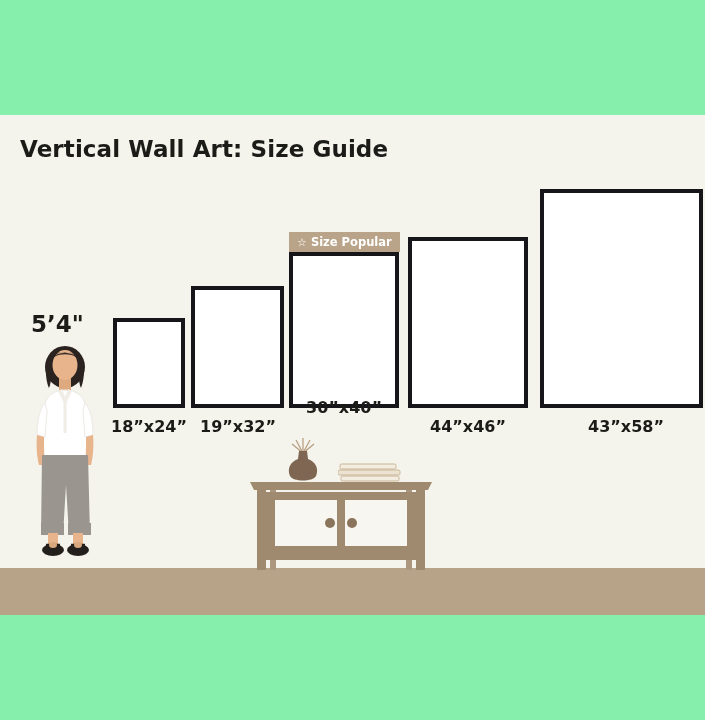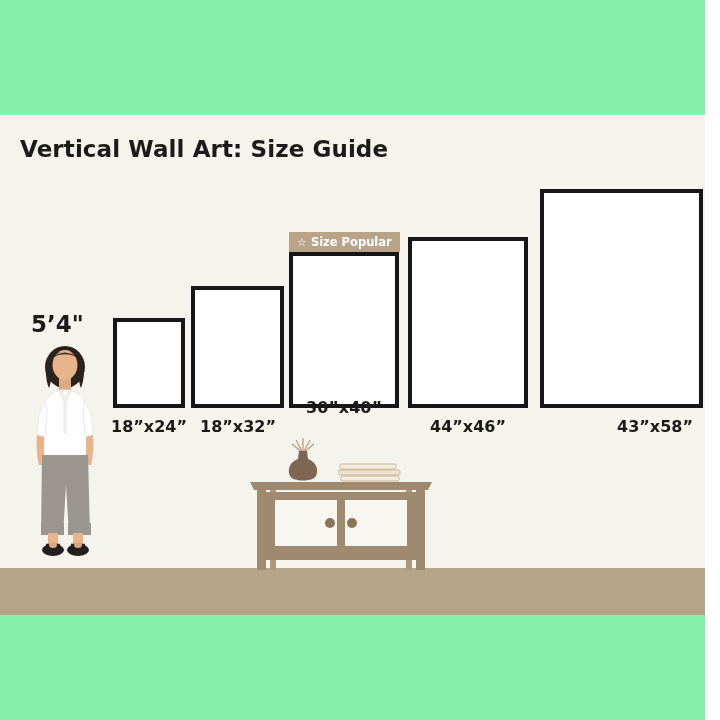--- a/index.html
+++ b/index.html
@@ -201,18 +201,18 @@
   <div class="frame" style="left:289px; top:252px; width:110px; height:156px;"></div>
   <div class="frame" style="left:408px; top:237px; width:120px; height:171px;"></div>
   <div class="frame" style="left:540px; top:189px; width:163px; height:219px;"></div>
 
   <div class="badge">
     <span class="star">☆</span>
     <span>Size Popular</span>
   </div>
 
   <div class="size-label" style="left:105px; top:417px; width:88px;">18”x24”</div>
-  <div class="size-label" style="left:194px; top:417px; width:88px;">18”x32”</div>
+  <div class="size-label" style="left:194px; top:417px; width:88px;">19”x32”</div>
   <div class="size-label" style="left:300px; top:398px; width:88px;">30”x40”</div>
   <div class="size-label" style="left:424px; top:417px; width:88px;">44”x46”</div>
-  <div class="size-label" style="left:611px; top:417px; width:88px;">43”x58”</div>
+  <div class="size-label" style="left:582px; top:417px; width:88px;">43”x58”</div>
 
 </div>
 
 </body></html>

